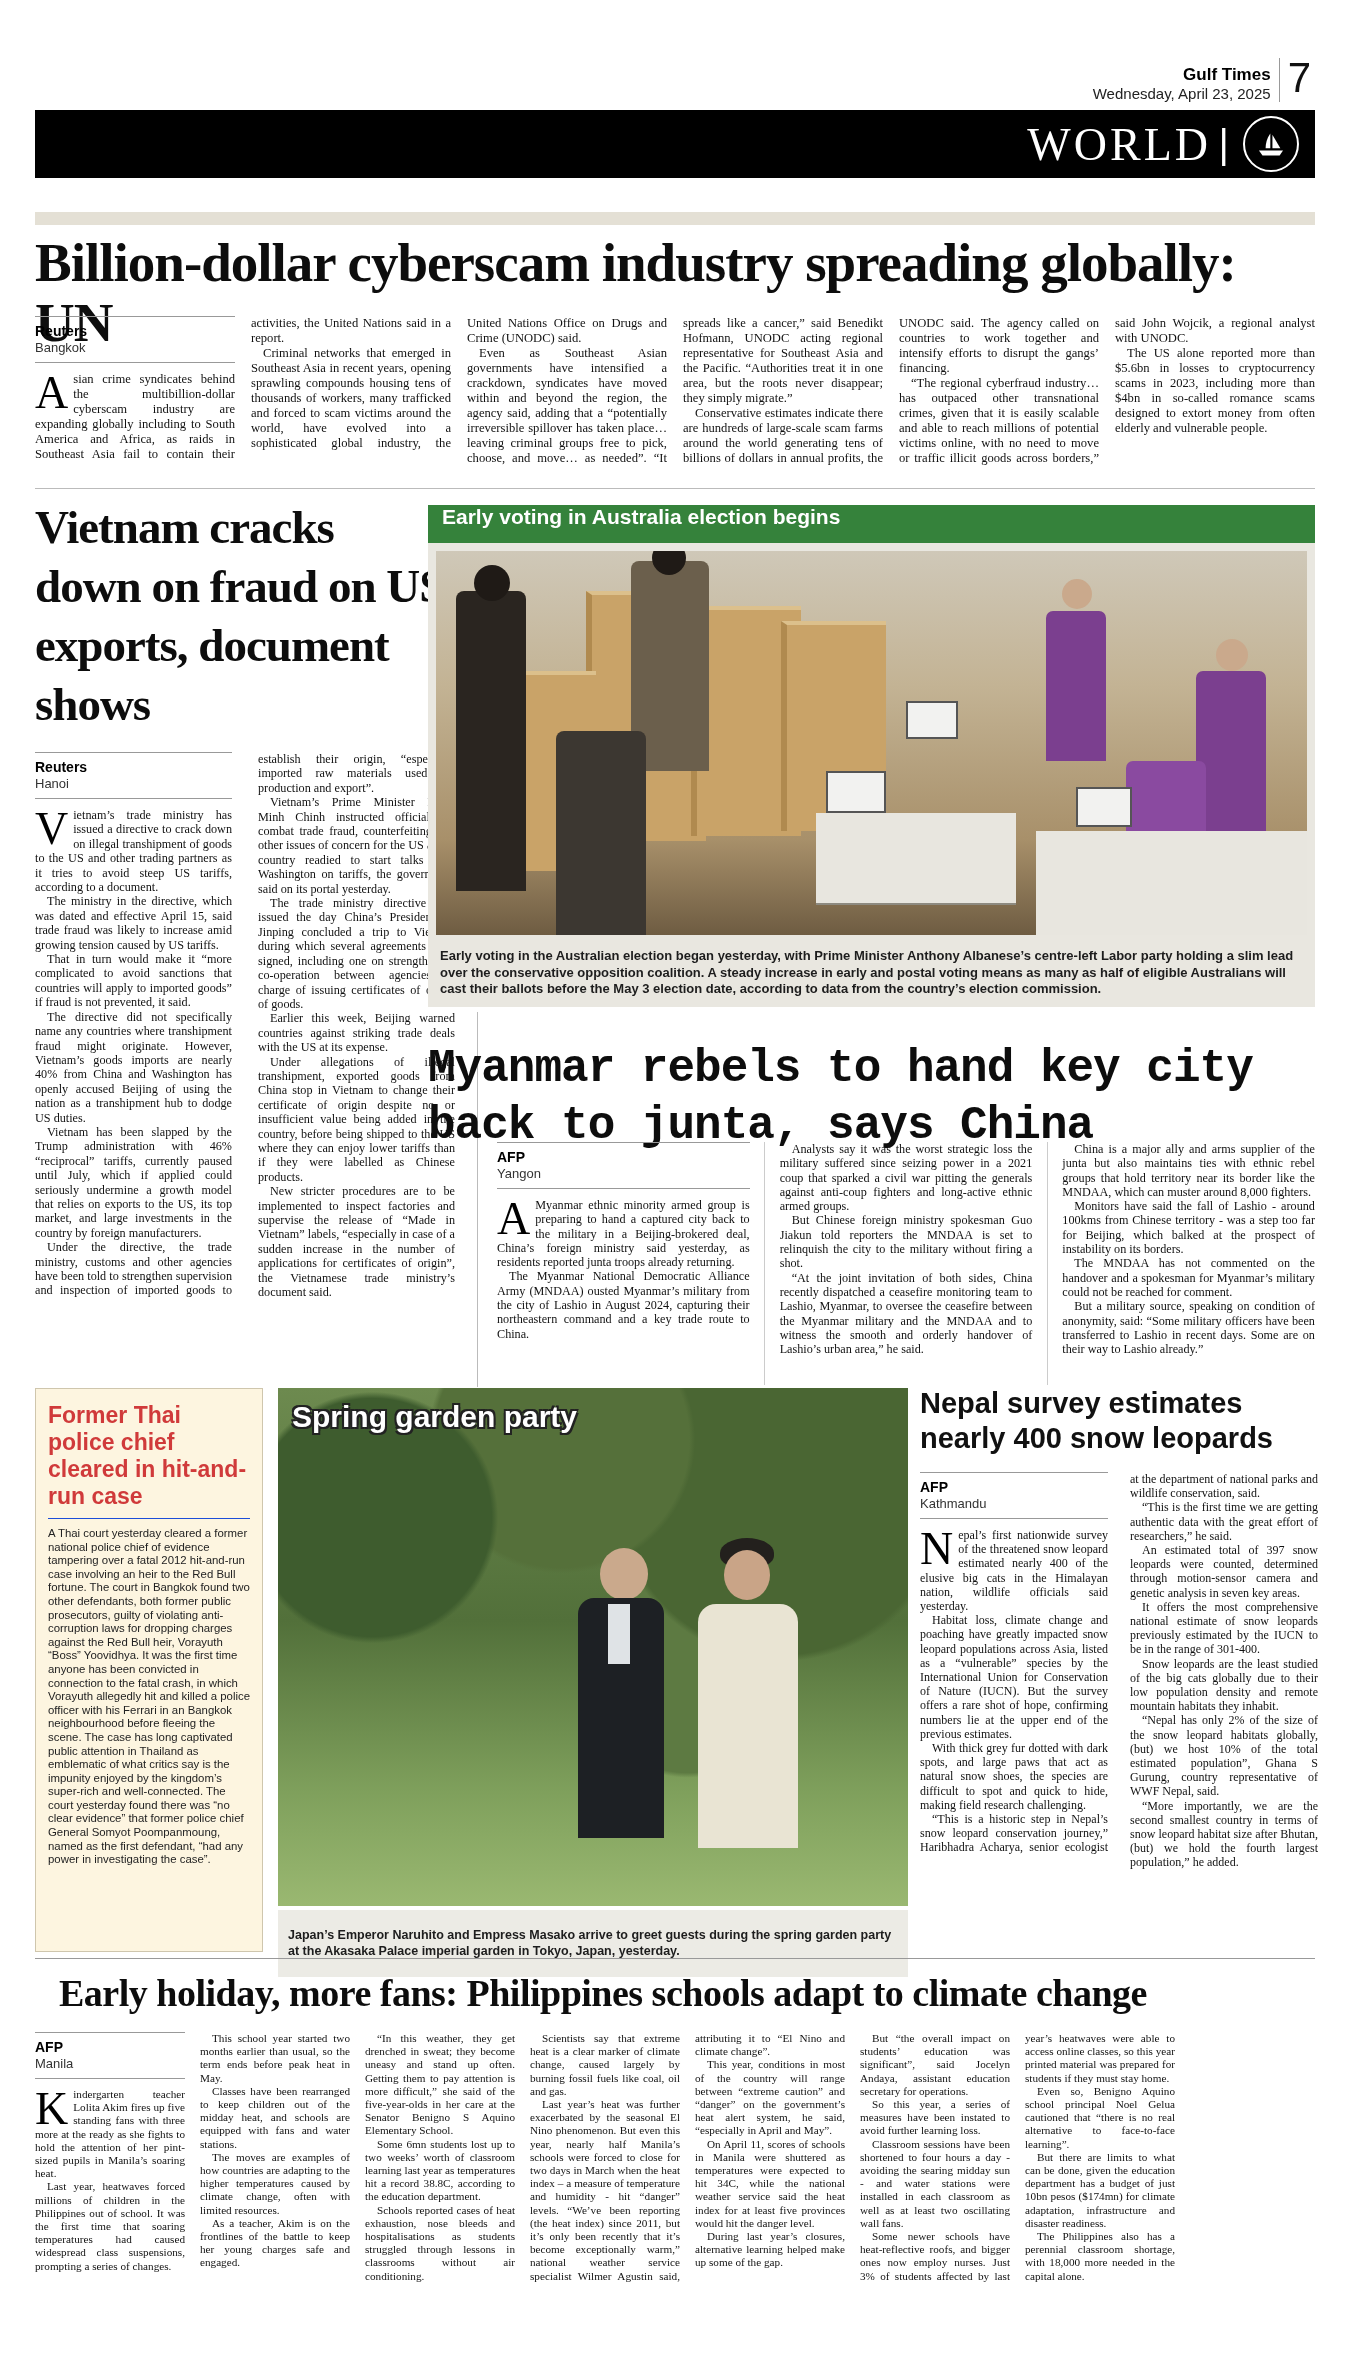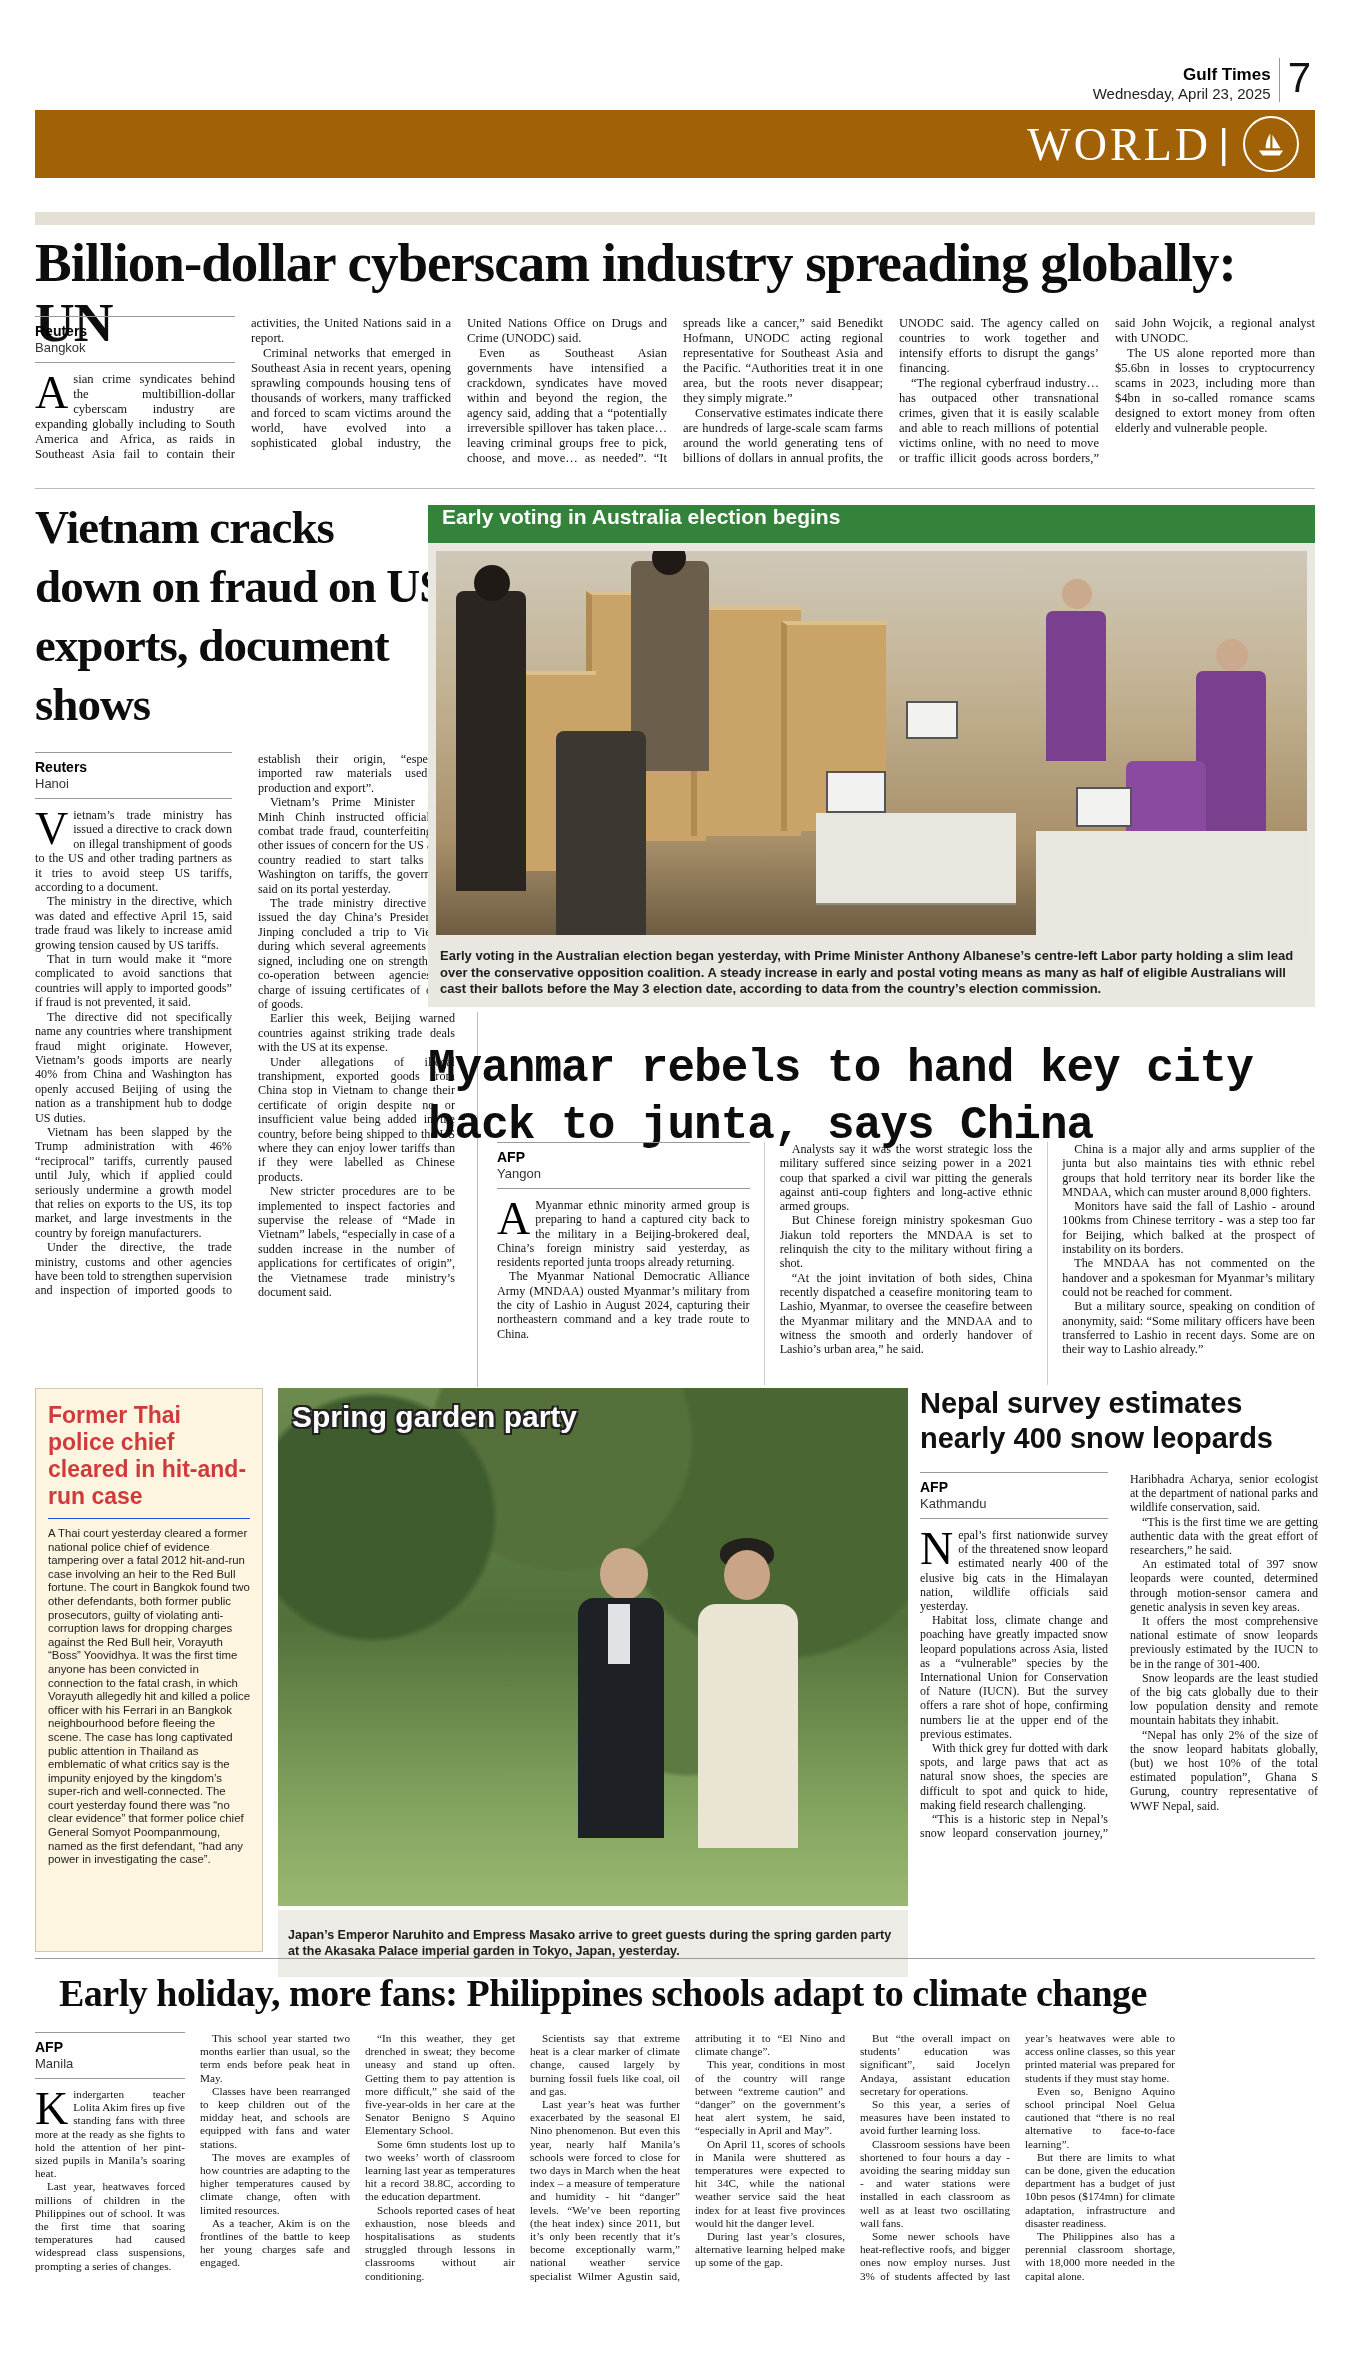--- a/index.html
+++ b/index.html
@@ -11,21 +11,21 @@
   .abs { position:absolute; }
 
   
   .masthead { top:54px; right:40px; display:flex; align-items:flex-end; gap:8px; }
   .mast-text { text-align:right; font-family:"Liberation Sans", sans-serif; }
   .mast-paper { font-size:17px; font-weight:bold; color:#000; }
   .mast-date  { font-size:15px; color:#222; }
   .mast-rule  { width:1px; height:44px; background:#999; }
   .mast-page  { font-family:"Liberation Sans", sans-serif; font-size:42px; color:#111; }
 
-  .world-banner { left:35px; top:110px; width:1280px; height:68px; background:#a16207; }
+  .world-banner { left:35px; top:110px; width:1280px; height:68px; background:#000000; }
   .world-label {
     position:absolute; right:104px; top:8px; color:#fff;
     font-family:"Liberation Serif", serif; font-size:46px; letter-spacing:3px;
   }
   .world-pipe { position:absolute; right:86px; top:12px; color:#fff; font-size:40px; font-weight:200;
     font-family:"Liberation Sans", sans-serif;}
   .world-logo {
     position:absolute; right:16px; top:6px; width:56px; height:56px;
     border:2px solid #fff; border-radius:50%; display:flex; align-items:center; justify-content:center;
   }
@@ -260,20 +260,21 @@
   <div class="paras">
       <p>Nepal’s first nationwide survey of the threatened snow leopard estimated nearly 400 of the elusive big cats in the Himalayan nation, wildlife officials said yesterday.</p>
       <p>Habitat loss, climate change and poaching have greatly impacted snow leopard populations across Asia, listed as a “vulnerable” species by the International Union for Conservation of Nature (IUCN). But the survey offers a rare shot of hope, confirming numbers lie at the upper end of the previous estimates.</p>
       <p>With thick grey fur dotted with dark spots, and large paws that act as natural snow shoes, the species are difficult to spot and quick to hide, making field research challenging.</p>
       <p>“This is a historic step in Nepal’s snow leopard conservation journey,” Haribhadra Acharya, senior ecologist at the department of national parks and wildlife conservation, said.</p>
       <p>“This is the first time we are getting authentic data with the great effort of researchers,” he said.</p>
       <p>An estimated total of 397 snow leopards were counted, determined through motion-sensor camera and genetic analysis in seven key areas.</p>
       <p>It offers the most comprehensive national estimate of snow leopards previously estimated by the IUCN to be in the range of 301-400.</p>
       <p>Snow leopards are the least studied of the big cats globally due to their low population density and remote mountain habitats they inhabit.</p>
       <p>“Nepal has only 2% of the size of the snow leopard habitats globally, (but) we host 10% of the total estimated population”, Ghana S Gurung, country representative of WWF Nepal, said.</p>
+      <p>“More importantly, we are the second smallest country in terms of snow leopard habitat size after Bhutan, (but) we hold the fourth largest population,” he added.</p>
     </div>
 </div>
 
 <div class="abs thin-rule" style="left:35px; top:1958px; width:1280px; height:1px; background:#999;"></div>
 
 <h2 class="abs phil-headline">Early holiday, more fans: Philippines schools adapt to climate change</h2>
 
 <div class="abs article cols7p dropcap" style="left:35px; top:2032px; width:1140px;">
   <div class="byline">
     <span class="agency">AFP</span>

